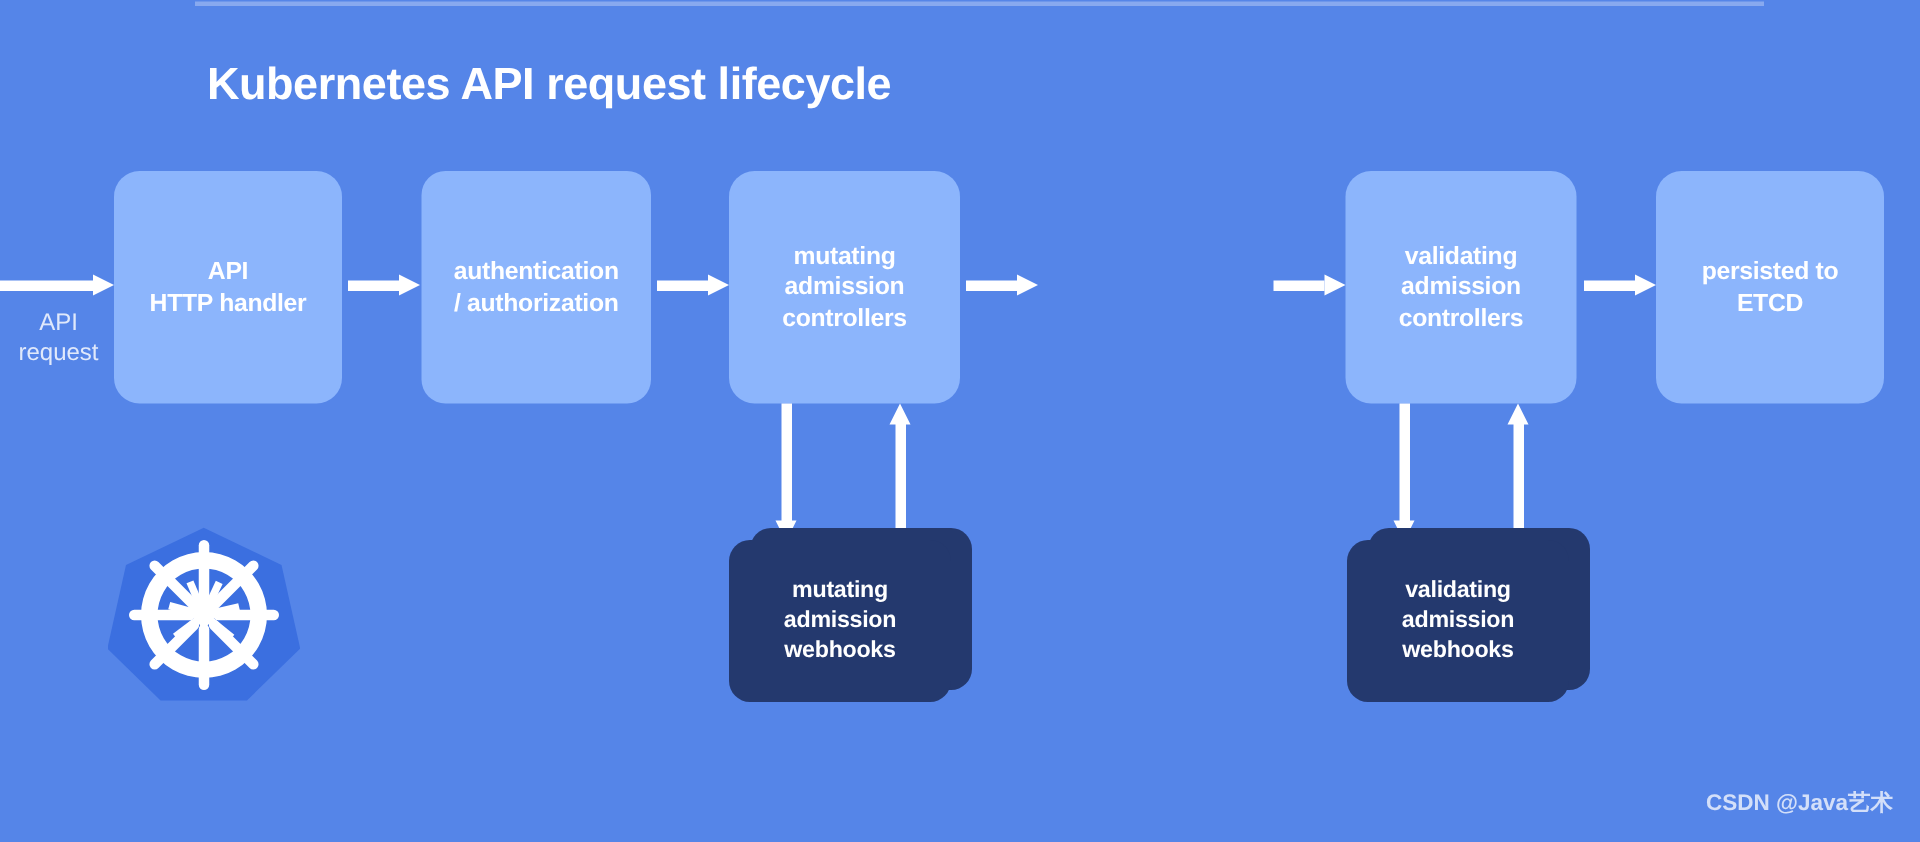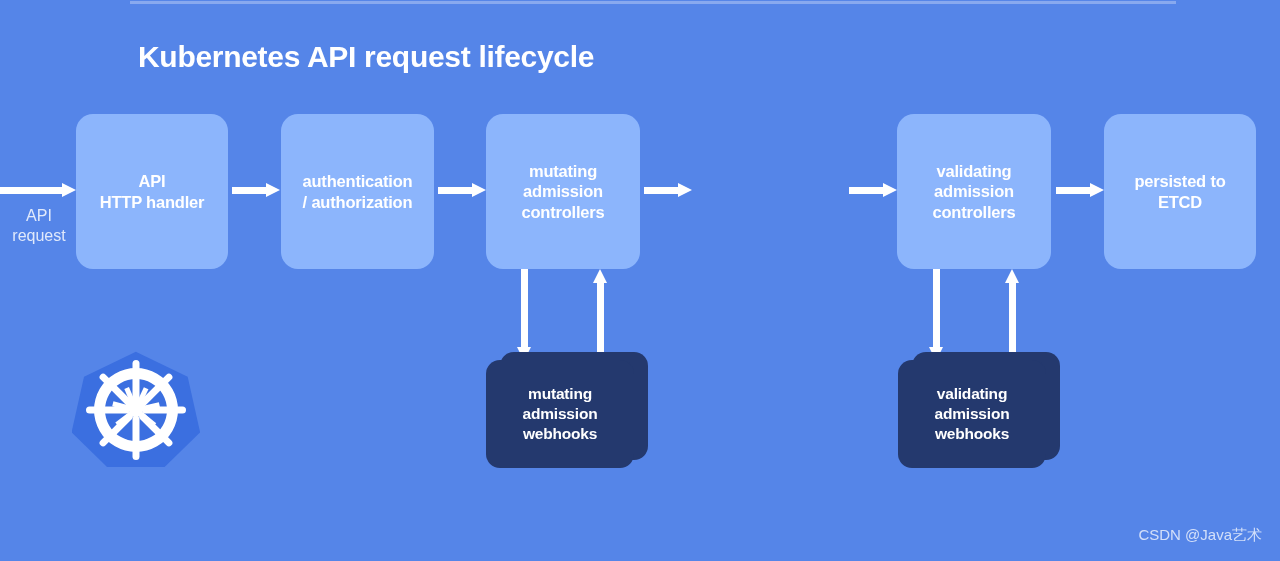--- a/index.html
+++ b/index.html
@@ -167,21 +167,21 @@
     height: 128px;
   }
 
   
   #watermark {
     position: absolute;
     right: 18px;
     bottom: 16px;
     color: rgba(255,255,255,0.74);
     font-size: 15px;
-    font-weight: normal;
+    font-weight: bold;
     white-space: nowrap;
   }
 </style>
 </head>
 <body>
 
 <div id="canvas">
 
   <div id="top-hairline"></div>
 
@@ -197,21 +197,21 @@
   <div class="stage" style="left:76px; width:152px;">
     <div class="label">API
 HTTP handler</div>
   </div>
 
   <div class="harrow" style="left:232px; width:48px;">
     <div class="shaft" style="width:34px;"></div>
     <div class="head"></div>
   </div>
 
-  <div class="stage" style="left:281px; width:153px;">
+  <div class="stage" style="left:281px; width:153px;border-radius:16px;">
     <div class="label">authentication
 / authorization</div>
   </div>
 
   <div class="harrow" style="left:438px; width:48px;">
     <div class="shaft" style="width:34px;"></div>
     <div class="head"></div>
   </div>
 
   <div class="stage" style="left:486px; width:154px;">

